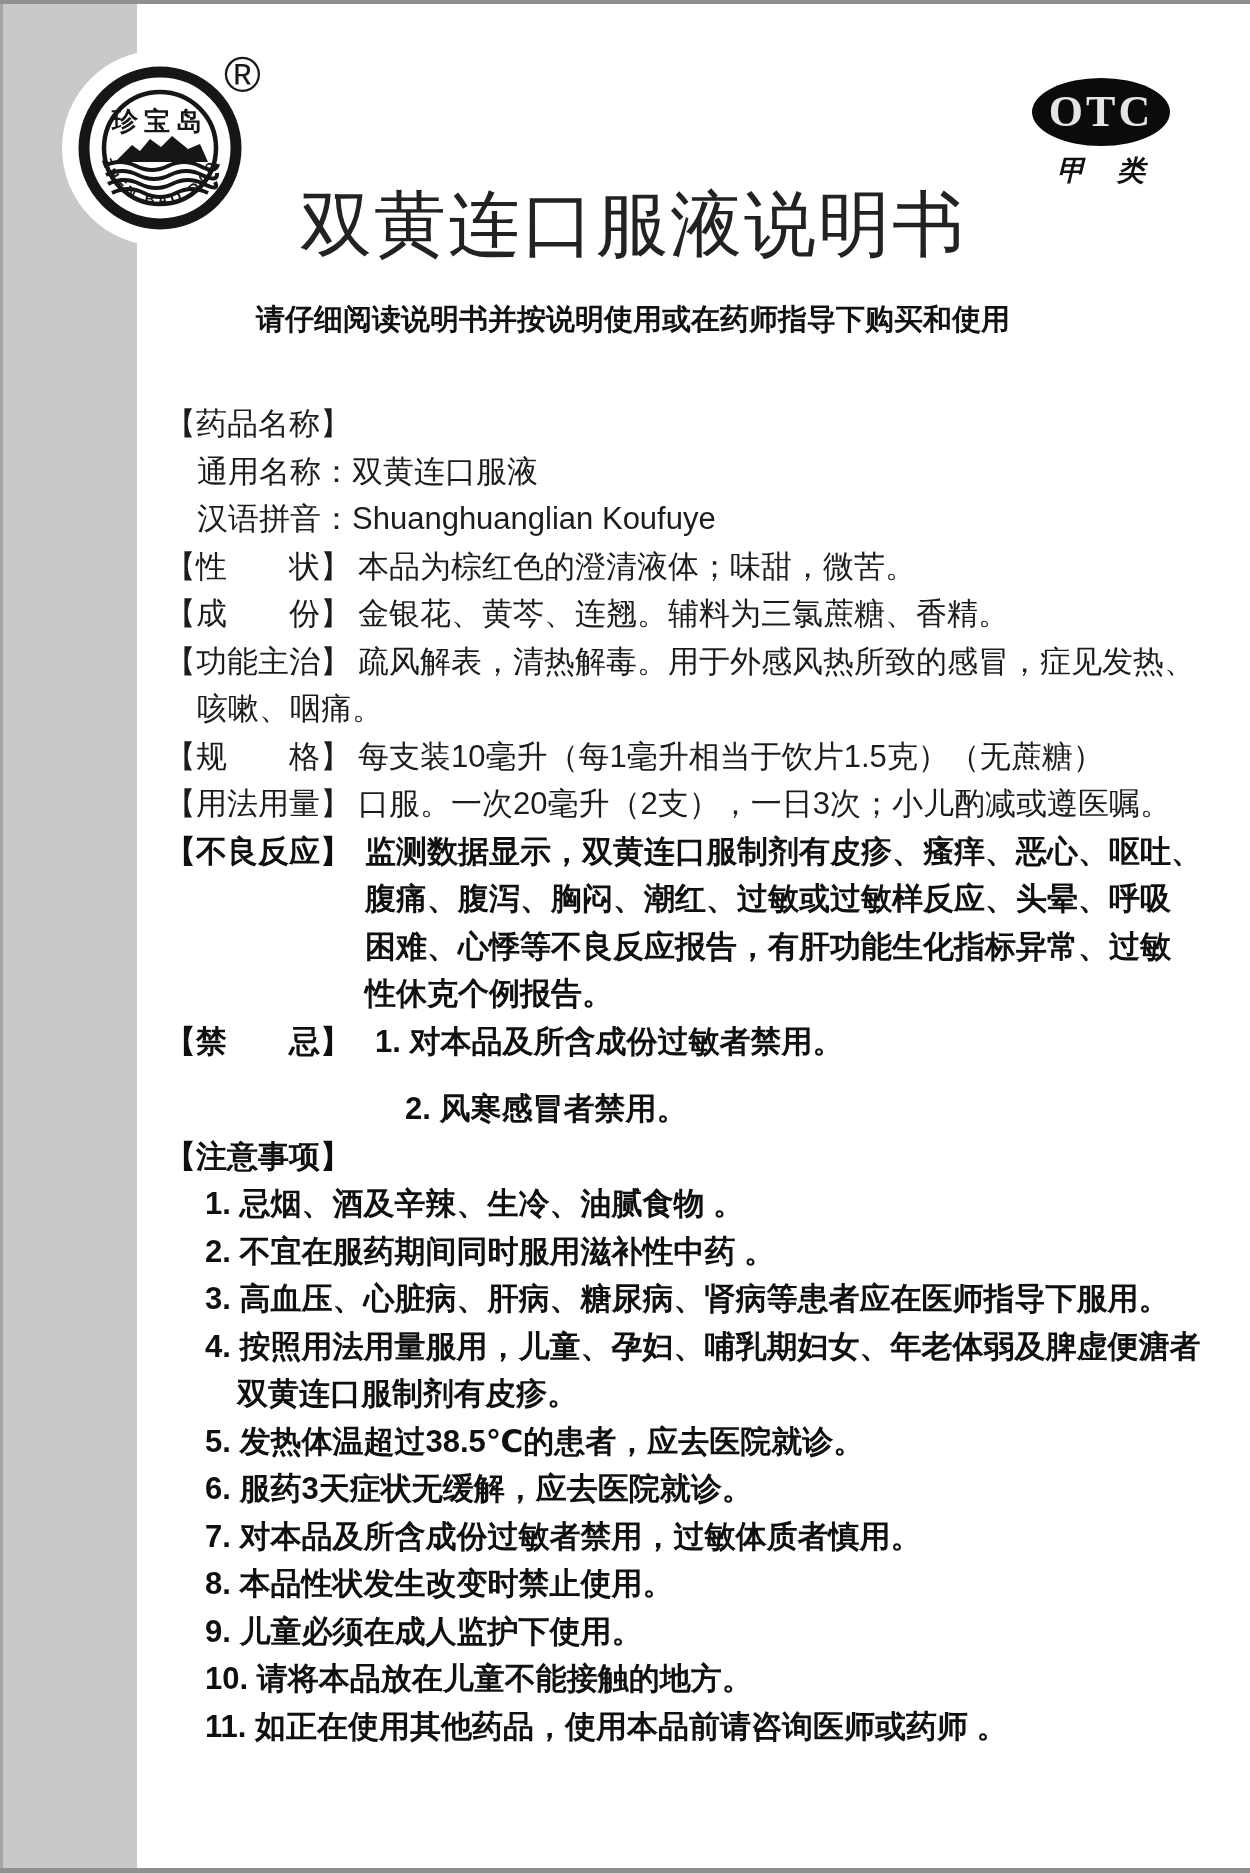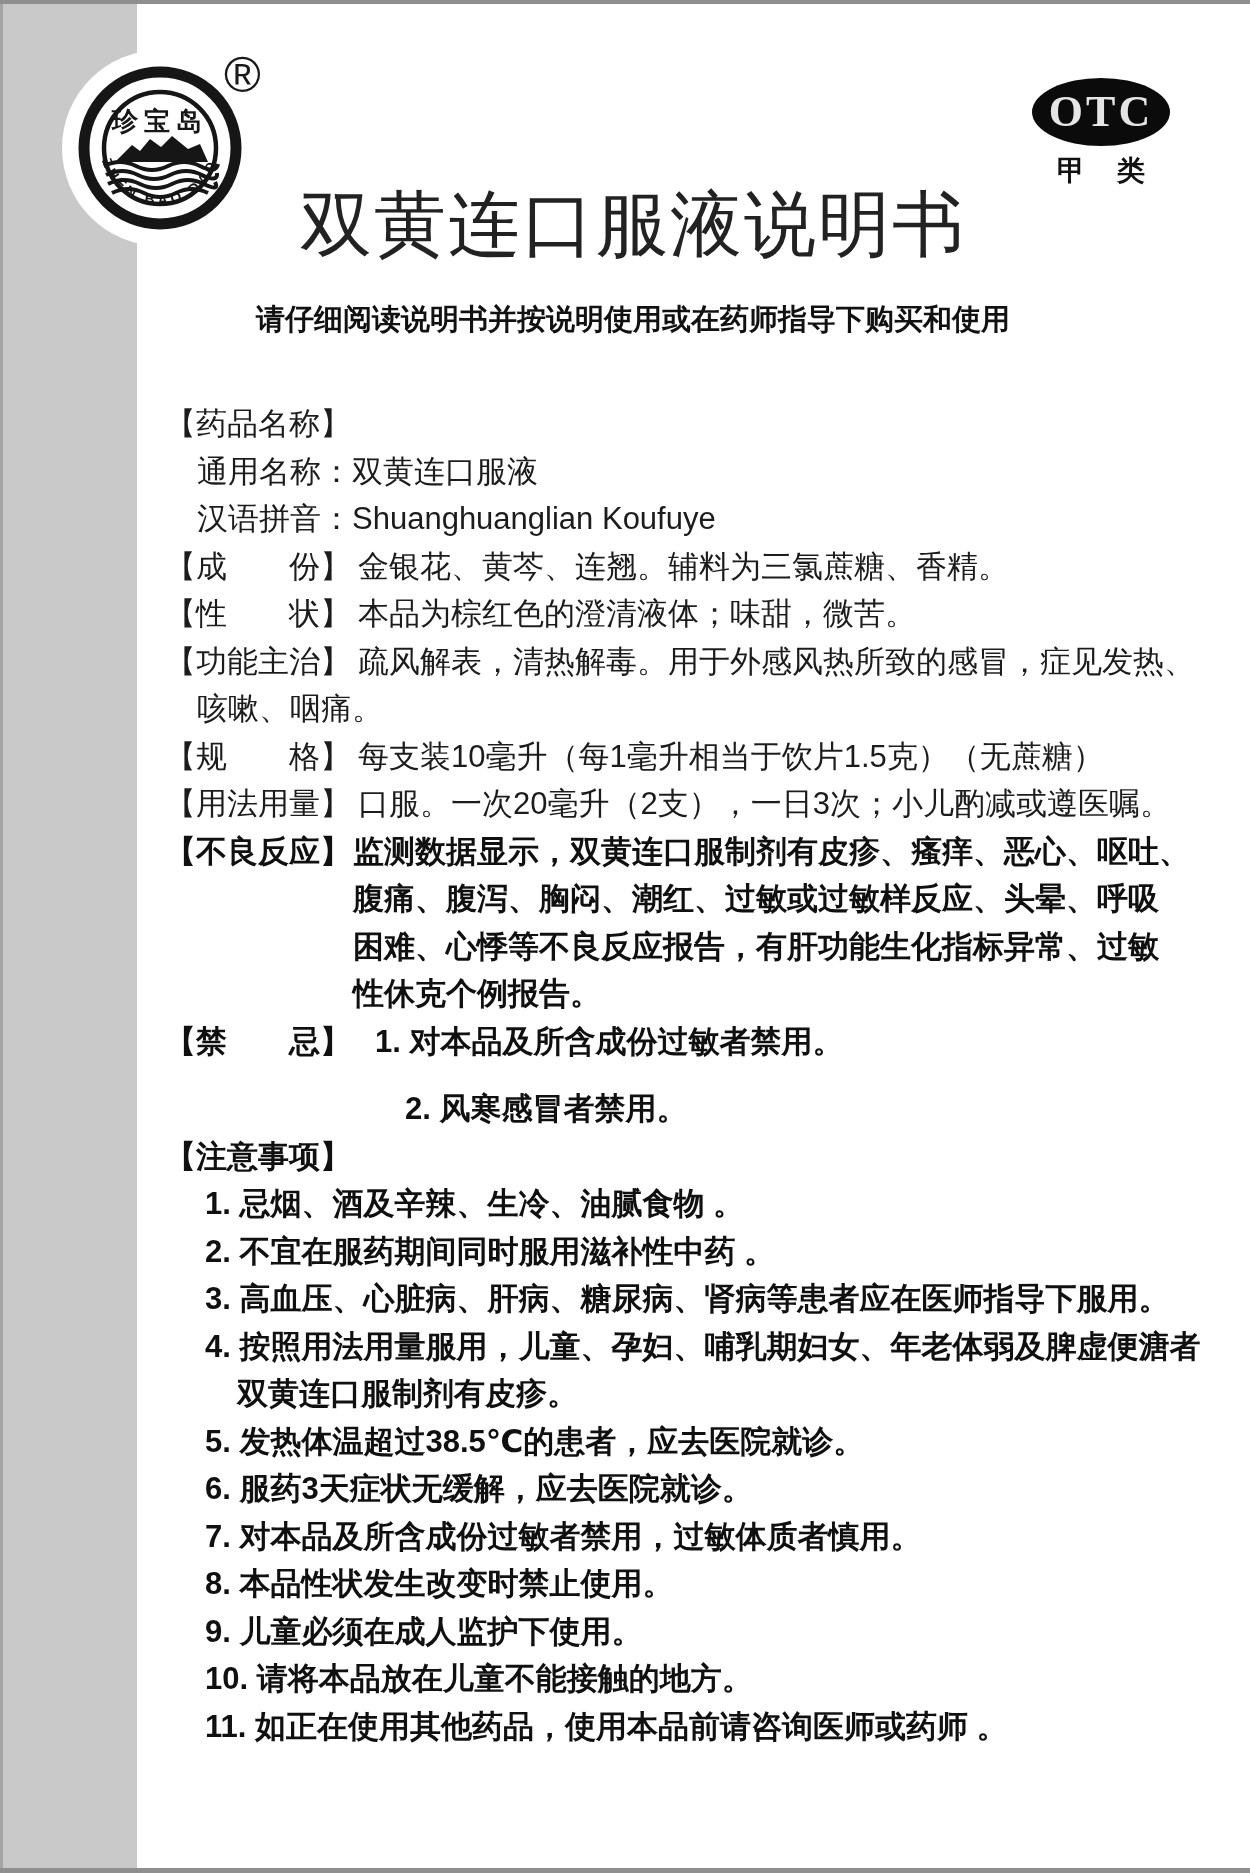--- a/index.html
+++ b/index.html
@@ -31,21 +31,21 @@
     background:#0b0b0b;border-radius:50%;
     display:flex;align-items:center;justify-content:center;
   }
   .otc-text{
     color:#e5e5e5;font-family:"Liberation Serif","DejaVu Serif",serif;
     font-weight:700;font-size:44px;letter-spacing:3px;line-height:1;
   }
   .otc-class{
     position:absolute;left:1032px;top:152px;width:138px;
     text-align:center;font-size:28px;font-weight:700;letter-spacing:12px;
-    color:#111;text-indent:12px;
+    color:#111;text-indent:12px;font-style:italic;
   }
   
   .title{
     position:absolute;left:137px;top:186px;width:992px;
     text-align:center;
     font-family:"Liberation Serif","DejaVu Serif",serif;
     font-size:72px;line-height:1.1;font-weight:400;color:#222;
     letter-spacing:2px;white-space:nowrap;
   }
   .subtitle{
@@ -57,21 +57,21 @@
   .doc-body{
     position:absolute;left:165px;top:400px;width:1050px;
     font-size:31px;line-height:47.5px;color:#1c1c1c;
     white-space:nowrap;
   }
   .row{display:flex;align-items:flex-start;}
   .lbl{flex:0 0 186px;}
   .txt{margin-left:7px;}
   .indent1{padding-left:32px;}
   .bold,.bold .lbl,.bold .txt{font-weight:700;color:#101010;}
-  .adv-block{margin-left:2px;}
+  .adv-block{margin-left:14px;}
   .jinji-first{margin-left:24px;}
   .jinji-second{padding-left:240px;margin-top:20px;}
   .note-item{padding-left:40px;}
   .note-cont{padding-left:72px;}
 </style>
 </head>
 <body>
 
 <div class="top-rule"></div>
 <div class="bottom-rule"></div>
@@ -107,27 +107,27 @@
 <div class="subtitle">请仔细阅读说明书并按说明使用或在药师指导下购买和使用</div>
 
 <div class="doc-body">
 
   <div>【药品名称】</div>
 
   <div class="indent1">通用名称：双黄连口服液</div>
   <div class="indent1">汉语拼音：Shuanghuanglian Koufuye</div>
 
   <div class="row">
-    <span class="lbl">【成　　份】</span>
-    <span class="txt">金银花、黄芩、连翘。辅料为三氯蔗糖、香精。</span>
+    <span class="lbl">【性　　状】</span>
+    <span class="txt">本品为棕红色的澄清液体；味甜，微苦。</span>
   </div>
 
   <div class="row">
-    <span class="lbl">【性　　状】</span>
-    <span class="txt">本品为棕红色的澄清液体；味甜，微苦。</span>
+    <span class="lbl">【成　　份】</span>
+    <span class="txt">金银花、黄芩、连翘。辅料为三氯蔗糖、香精。</span>
   </div>
 
   <div class="row">
     <span class="lbl">【功能主治】</span>
     <span class="txt">疏风解表，清热解毒。用于外感风热所致的感冒，症见发热、</span>
   </div>
   <div class="indent1">咳嗽、咽痛。</div>
 
   <div class="row">
     <span class="lbl">【规　　格】</span>

